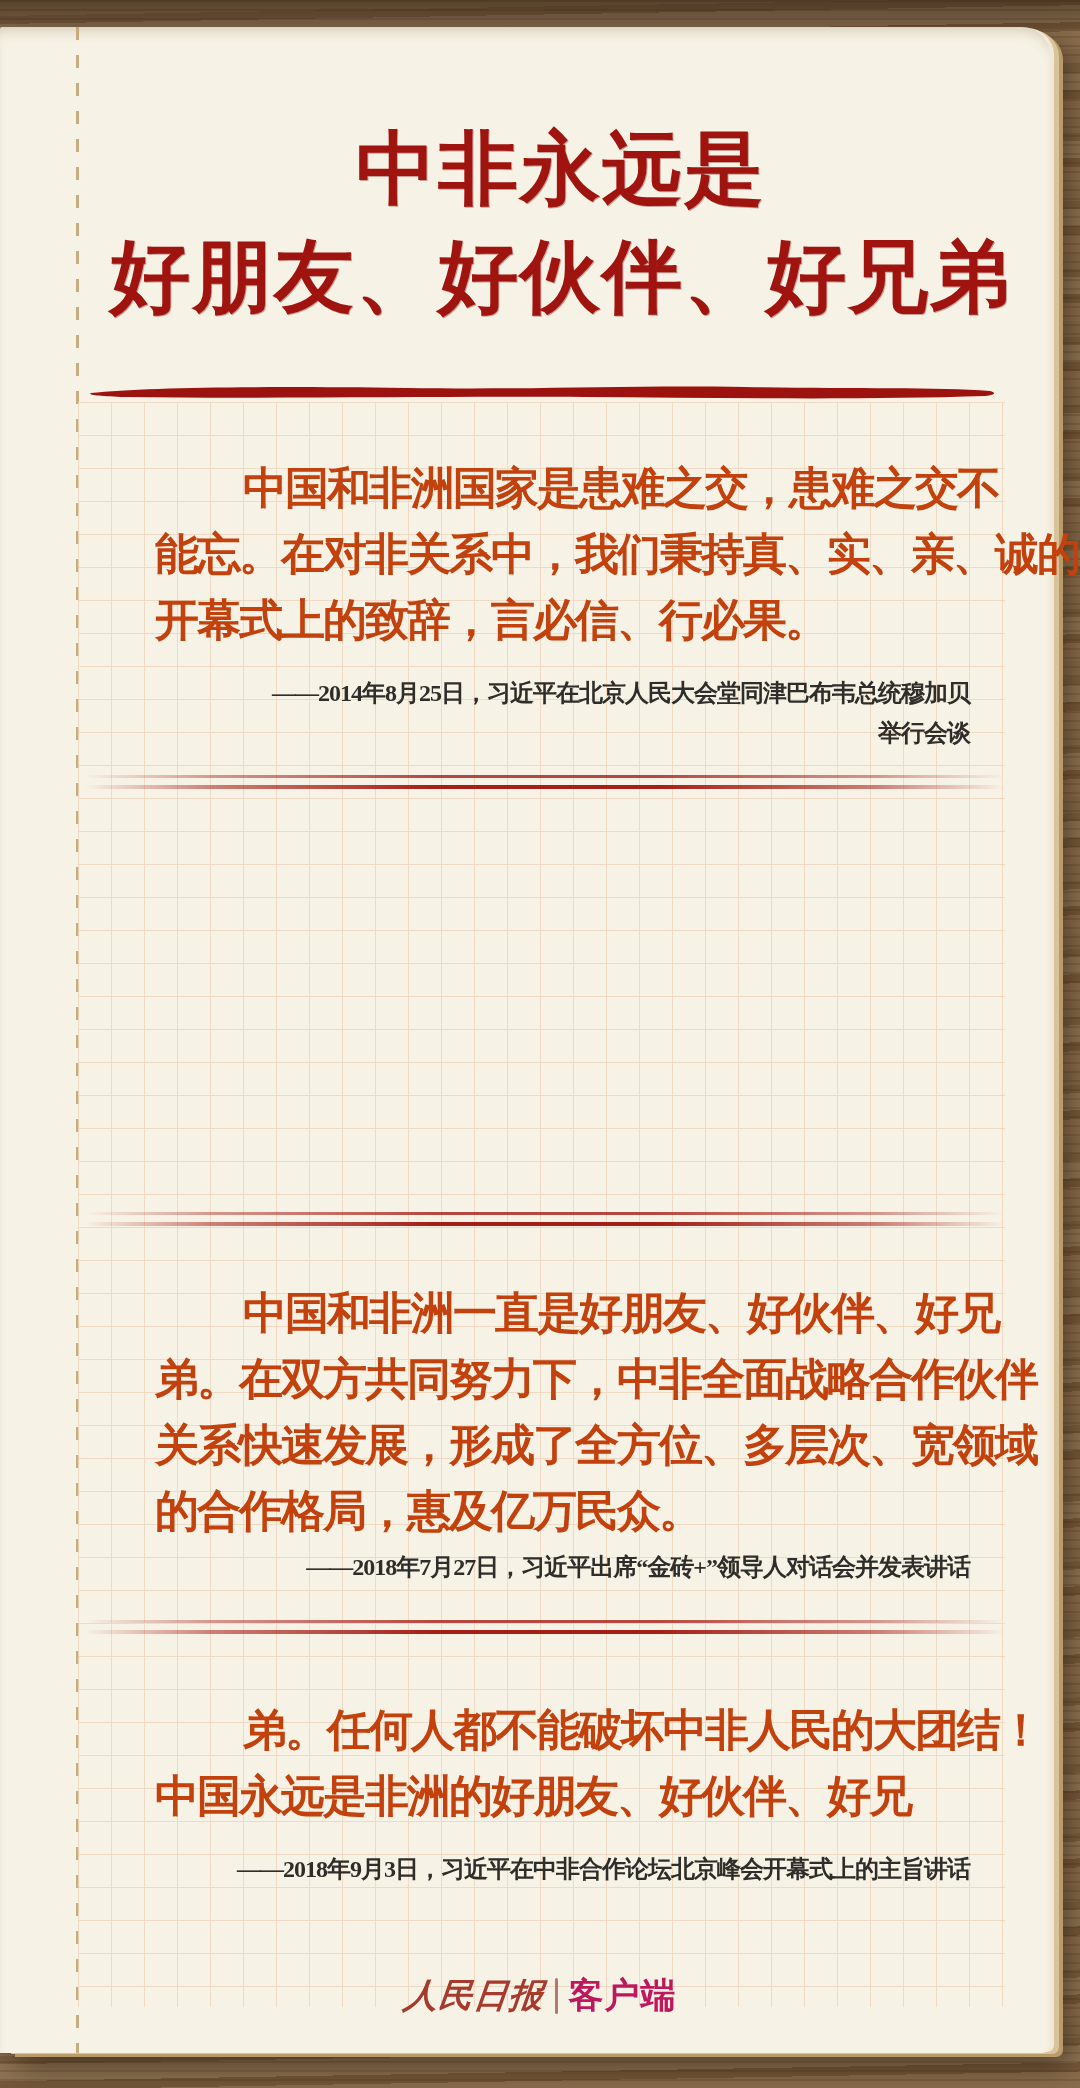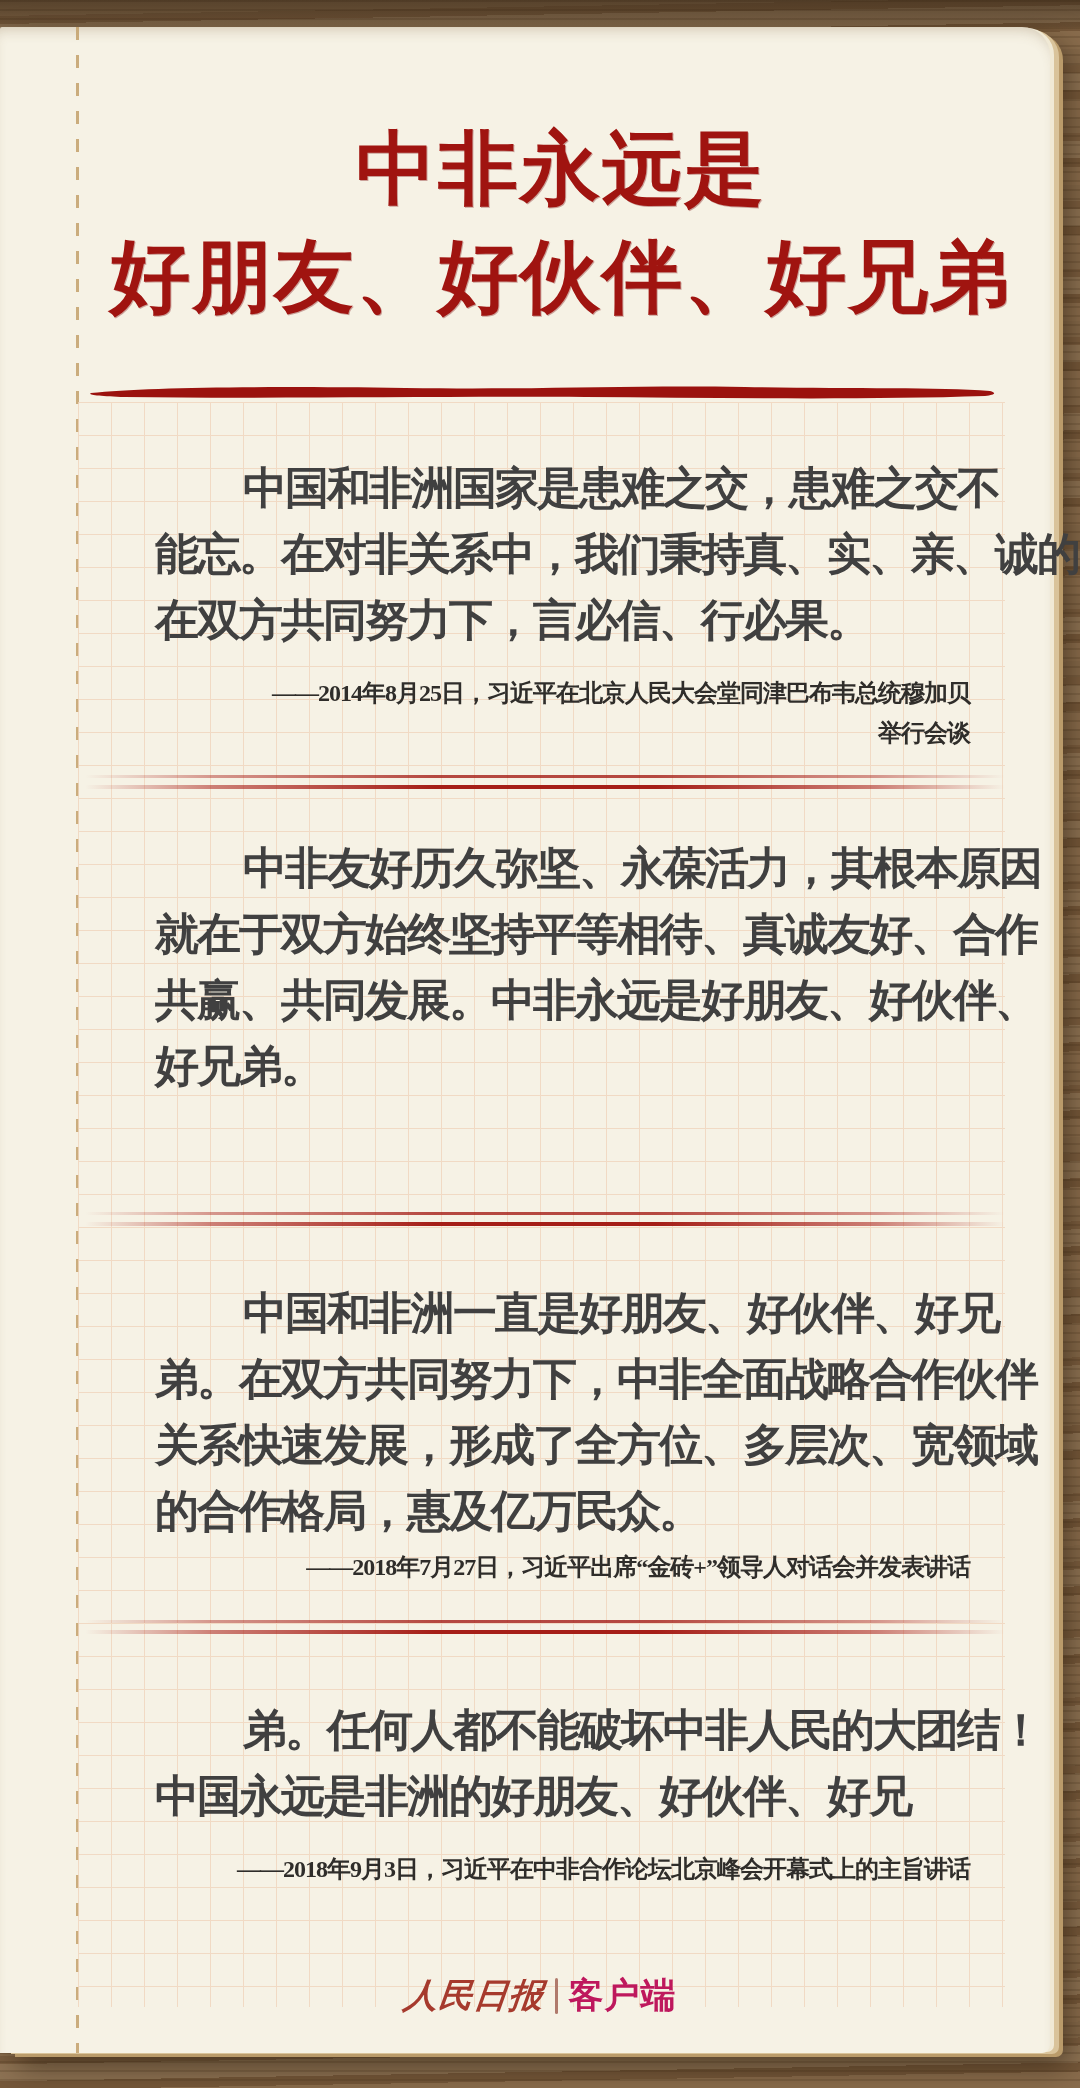--- a/index.html
+++ b/index.html
@@ -40,21 +40,21 @@
     text-align:center;font-size:80px;line-height:108px;font-weight:900;
     color:#a01410;letter-spacing:2px;
     text-shadow:1px 1px 0 rgba(120,10,8,.35);
     padding-left:36px;
   }
   .title .t-line{display:block;white-space:nowrap;}
   .brush{position:absolute;left:85px;top:356px;width:915px;height:18px;}
   .quote-block{position:absolute;left:155px;width:815px;}
   .quote-line{
     display:block;white-space:nowrap;
-    font-size:44px;line-height:66px;font-weight:600;color:#404040;
+    font-size:44px;line-height:66px;font-weight:600;color:#c2410c;
     letter-spacing:-2px;
   }
   .quote-line:first-child{text-indent:88px;}
   .attr-block{position:absolute;left:120px;width:850px;text-align:right;}
   .attr-line{
     display:block;white-space:nowrap;
     font-size:24px;line-height:40px;font-weight:700;color:#2f2d2a;
     letter-spacing:-1px;
   }
   .sep{position:absolute;left:85px;width:920px;height:16px;}
@@ -94,34 +94,28 @@
 
   <svg class="brush" viewBox="0 0 915 18" preserveAspectRatio="none">
     <path d="M6,10 C60,4 180,3 320,5 C460,7 540,2 660,4 C760,6 850,4 905,8 C912,10 910,12 900,13 C780,17 640,15 500,14 C360,13 180,16 40,14 C14,13 2,12 6,10 Z" fill="#9b120e"></path>
   </svg>
 
   <div class="grid"></div>
 
   <section class="quote-block" style="top:429px">
     <span class="quote-line">中国和非洲国家是患难之交，患难之交不</span>
     <span class="quote-line">能忘。在对非关系中，我们秉持真、实、亲、诚的</span>
-    <span class="quote-line">在双方共同努力下，言必信、行必果。</span>
+    <span class="quote-line">开幕式上的致辞，言必信、行必果。</span>
   </section>
   <div class="attr-block" style="top:646px">
     <span class="attr-line">——2014年8月25日，习近平在北京人民大会堂同津巴布韦总统穆加贝</span>
     <span class="attr-line">举行会谈</span>
   </div>
   <div class="sep" style="top:748px"></div>
 
-  <section class="quote-block" style="top:809px">
-    <span class="quote-line">中非友好历久弥坚、永葆活力，其根本原因</span>
-    <span class="quote-line">就在于双方始终坚持平等相待、真诚友好、合作</span>
-    <span class="quote-line">共赢、共同发展。中非永远是好朋友、好伙伴、</span>
-    <span class="quote-line">好兄弟。</span>
-  </section>
   <div class="sep" style="top:1185px"></div>
 
   <section class="quote-block" style="top:1254px">
     <span class="quote-line">中国和非洲一直是好朋友、好伙伴、好兄</span>
     <span class="quote-line">弟。在双方共同努力下，中非全面战略合作伙伴</span>
     <span class="quote-line">关系快速发展，形成了全方位、多层次、宽领域</span>
     <span class="quote-line">的合作格局，惠及亿万民众。</span>
   </section>
   <div class="attr-block" style="top:1520px">
     <span class="attr-line">——2018年7月27日，习近平出席“金砖+”领导人对话会并发表讲话</span>

